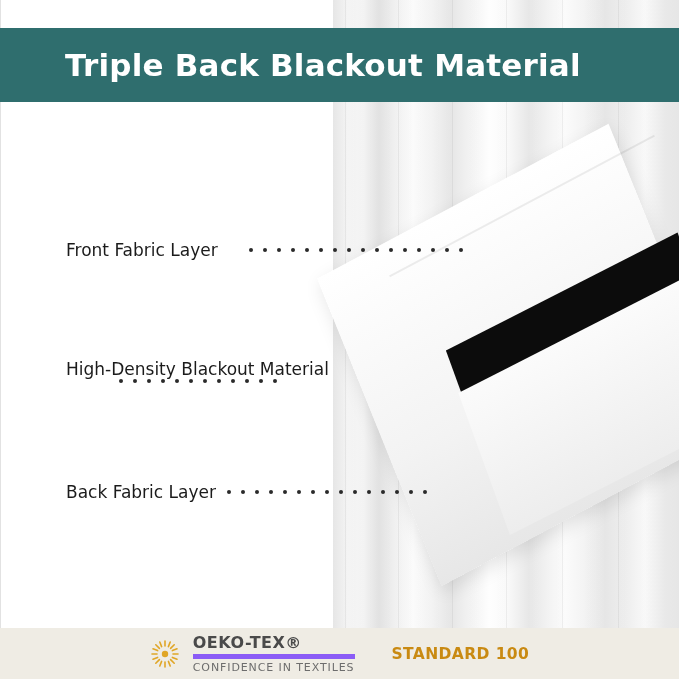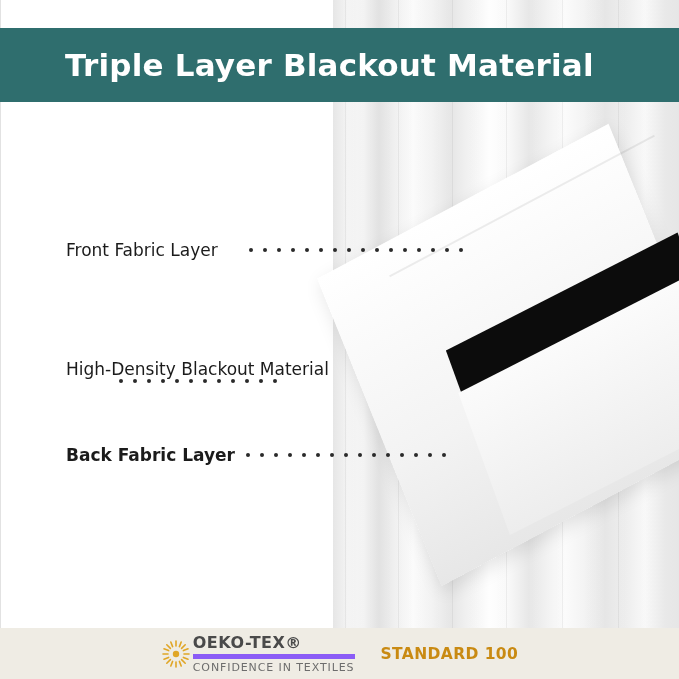--- a/index.html
+++ b/index.html
@@ -137,38 +137,38 @@
     display: block;
     width: 4px;
     height: 4px;
     border-radius: 50%;
     background: #2a2a2a;
     margin-right: 10px;
   }
 
   .callout-front { left: 66px; top: 240px; gap: 20px; }
   .callout-mid   { left: 66px; top: 359px; flex-direction: column; }
-  .callout-back  { left: 66px; top: 445px; font-weight: bold; }
+  .callout-back  { left: 66px; top: 482px; }
 
   
   .footer {
     position: absolute;
     left: 0;
     bottom: 0;
     width: 679px;
     height: 51px;
     background: #efece4;
     display: flex;
     align-items: center;
     justify-content: center;
   }
   .footer-inner {
     display: flex;
     align-items: center;
-    gap: 2px;
+    gap: 13px;
   }
   .oeko-mark {
     width: 30px;
     height: 30px;
     position: relative;
   }
   .oeko-text {
     display: flex;
     flex-direction: column;
     align-items: flex-start;
@@ -219,21 +219,21 @@
     <div class="fold-line" style="left:618px"></div>
 
     <div class="swatch swatch-front"></div>
     <div class="swatch swatch-black"></div>
     <div class="swatch swatch-back"></div>
     <div class="swatch-edge"></div>
     <div class="frame-left"></div>
   </div>
 
   <div class="banner">
-    <div class="banner-title">Triple Layer Blackout Material</div>
+    <div class="banner-title">Triple Back Blackout Material</div>
   </div>
 
   <div class="callout callout-front">
     <span class="callout-text">Front Fabric Layer</span>
     <span class="dots">
       <span></span>
         <span></span>
         <span></span>
         <span></span>
         <span></span>

